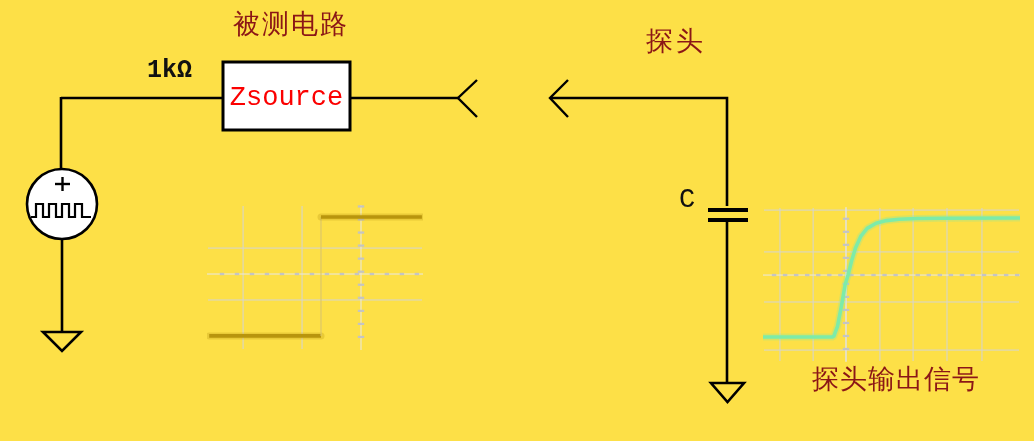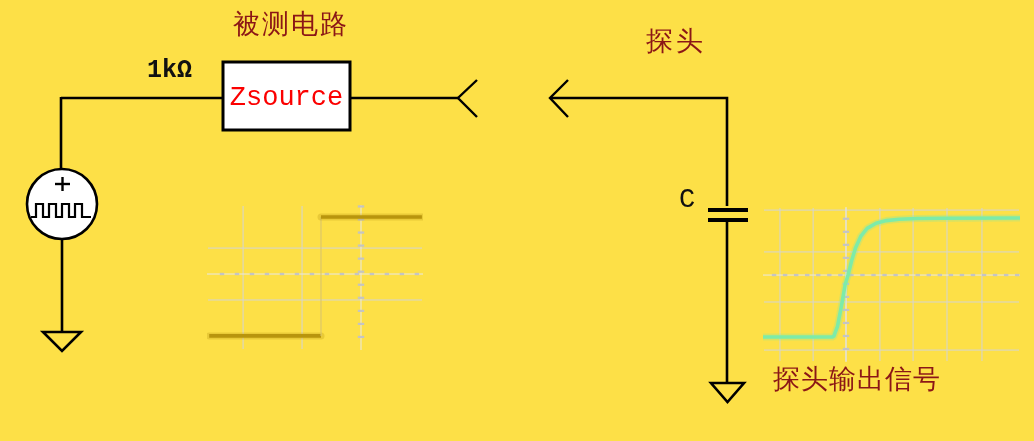--- a/index.html
+++ b/index.html
@@ -8,21 +8,21 @@
   .abs{position:absolute;font-family:Liberation Mono, monospace;}
   .cjk{font-family:"Liberation Serif","DejaVu Serif",serif;color:#8b1616;}
   .title-dut{left:193px;top:6px;width:196px;text-align:center;font-size:27px;letter-spacing:2px;}
   .title-probe{left:606px;top:23px;width:140px;text-align:center;font-size:27px;letter-spacing:3px;}
   .res-label{left:147px;top:56px;width:62px;font-size:25px;font-weight:bold;color:#111;text-align:left;}
   .zsource-label{left:223px;top:62px;width:127px;height:68px;display:flex;align-items:center;
                  justify-content:center;padding-top:3px;box-sizing:border-box;
                  font-size:27px;color:#fb0000;}
   .cap-label{left:668px;top:185px;width:38px;text-align:center;font-size:27px;color:#111;}
   .caption-input{left:225px;top:361px;width:200px;text-align:center;font-size:28px;letter-spacing:2px;}
-  .caption-output{left:773px;top:361px;width:212px;font-size:27px;letter-spacing:1px;}
+  .caption-output{left:790px;top:361px;width:212px;text-align:center;font-size:27px;letter-spacing:1px;}
   .plot{position:absolute;}
   .plot-input{left:207px;top:205px;width:216px;height:145px;}
   .plot-output{left:763px;top:207px;width:257px;height:155px;}
   svg.circuit{position:absolute;left:0;top:0;}
 </style>
 </head>
 <body>
 
 <div id="stage">
 

